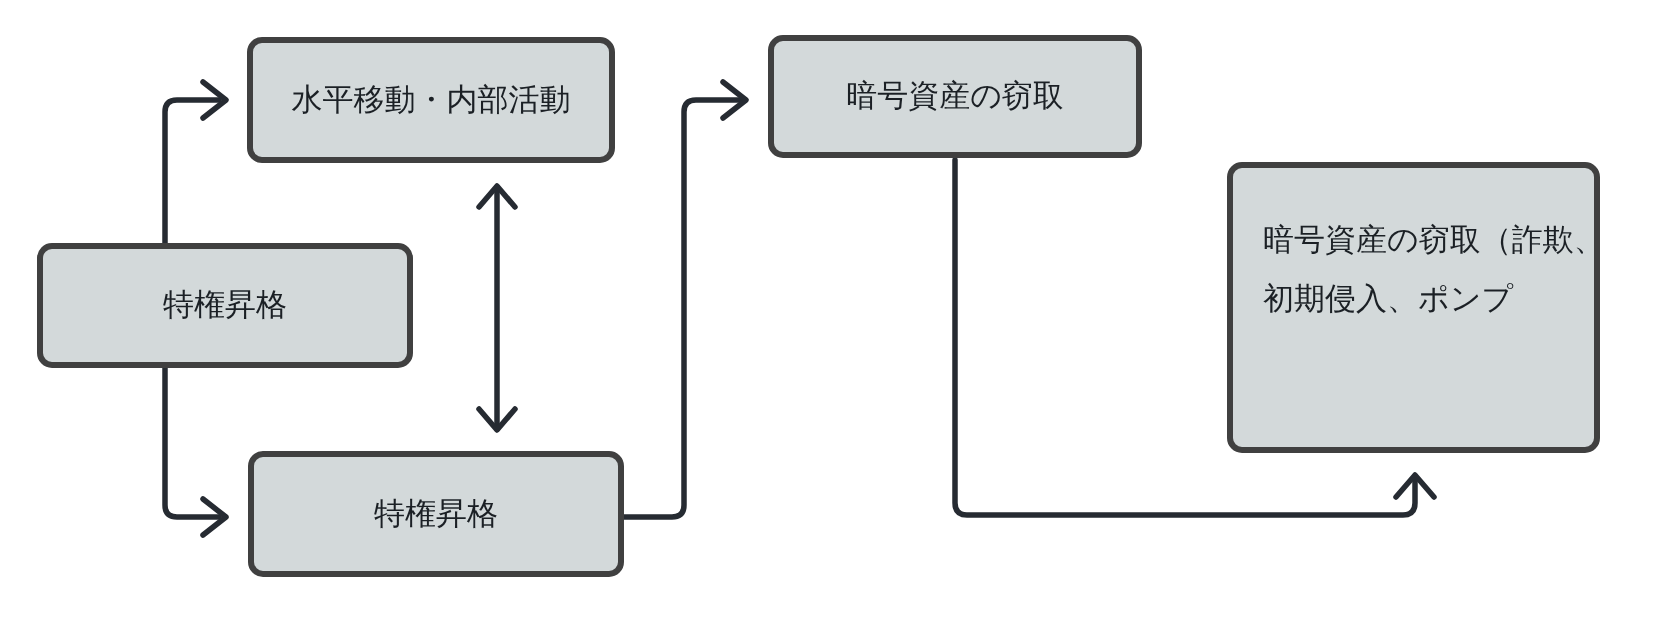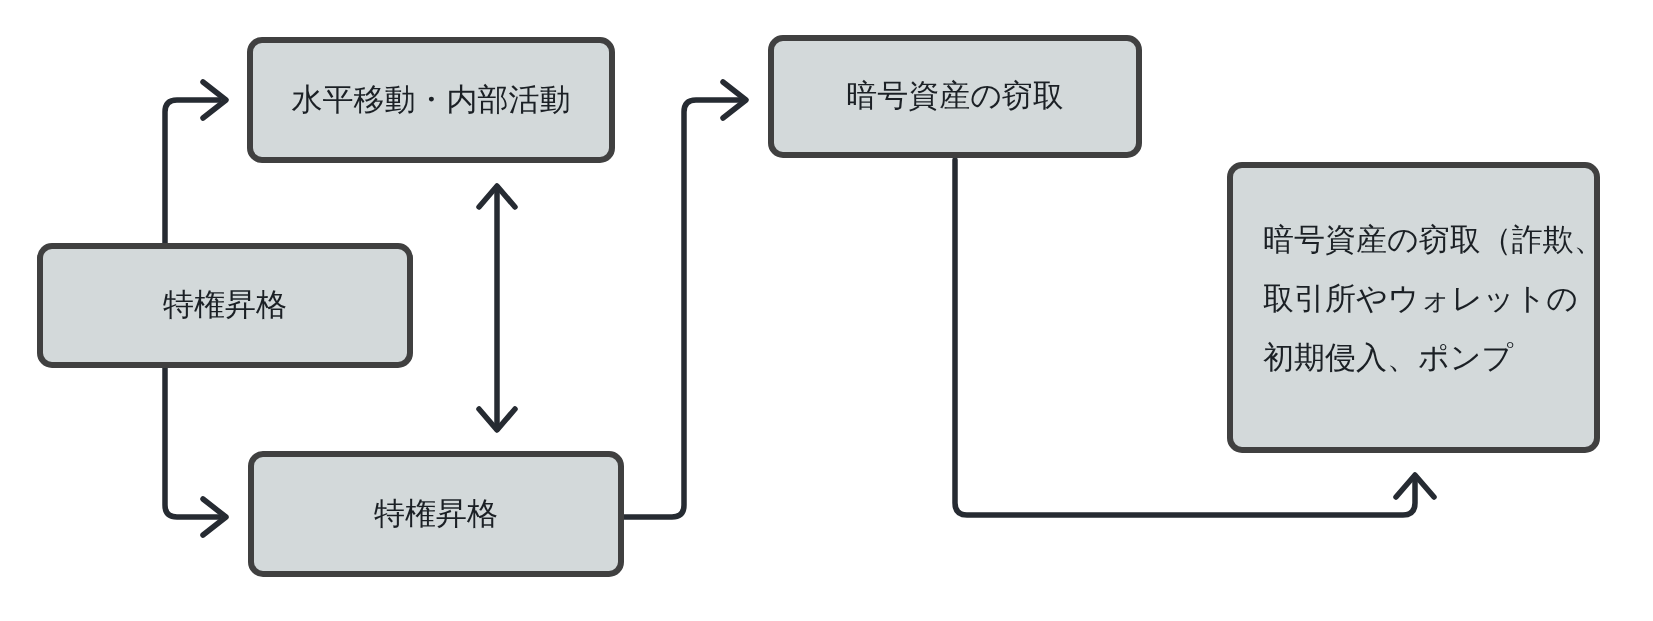--- a/index.html
+++ b/index.html
@@ -102,17 +102,16 @@
   <div class="node node-privilege">
     <span>特権昇格</span>
   </div>
 
   <div class="node node-exfil">
     <span>暗号資産の窃取</span>
   </div>
 
   <div class="node node-crypto">
     <div>暗号資産の窃取（詐欺、</div>
-    <div>取引所やウォレットの</div>
     <div>初期侵入、ポンプ</div>
   </div>
 
 </div>
 
 </body></html>

